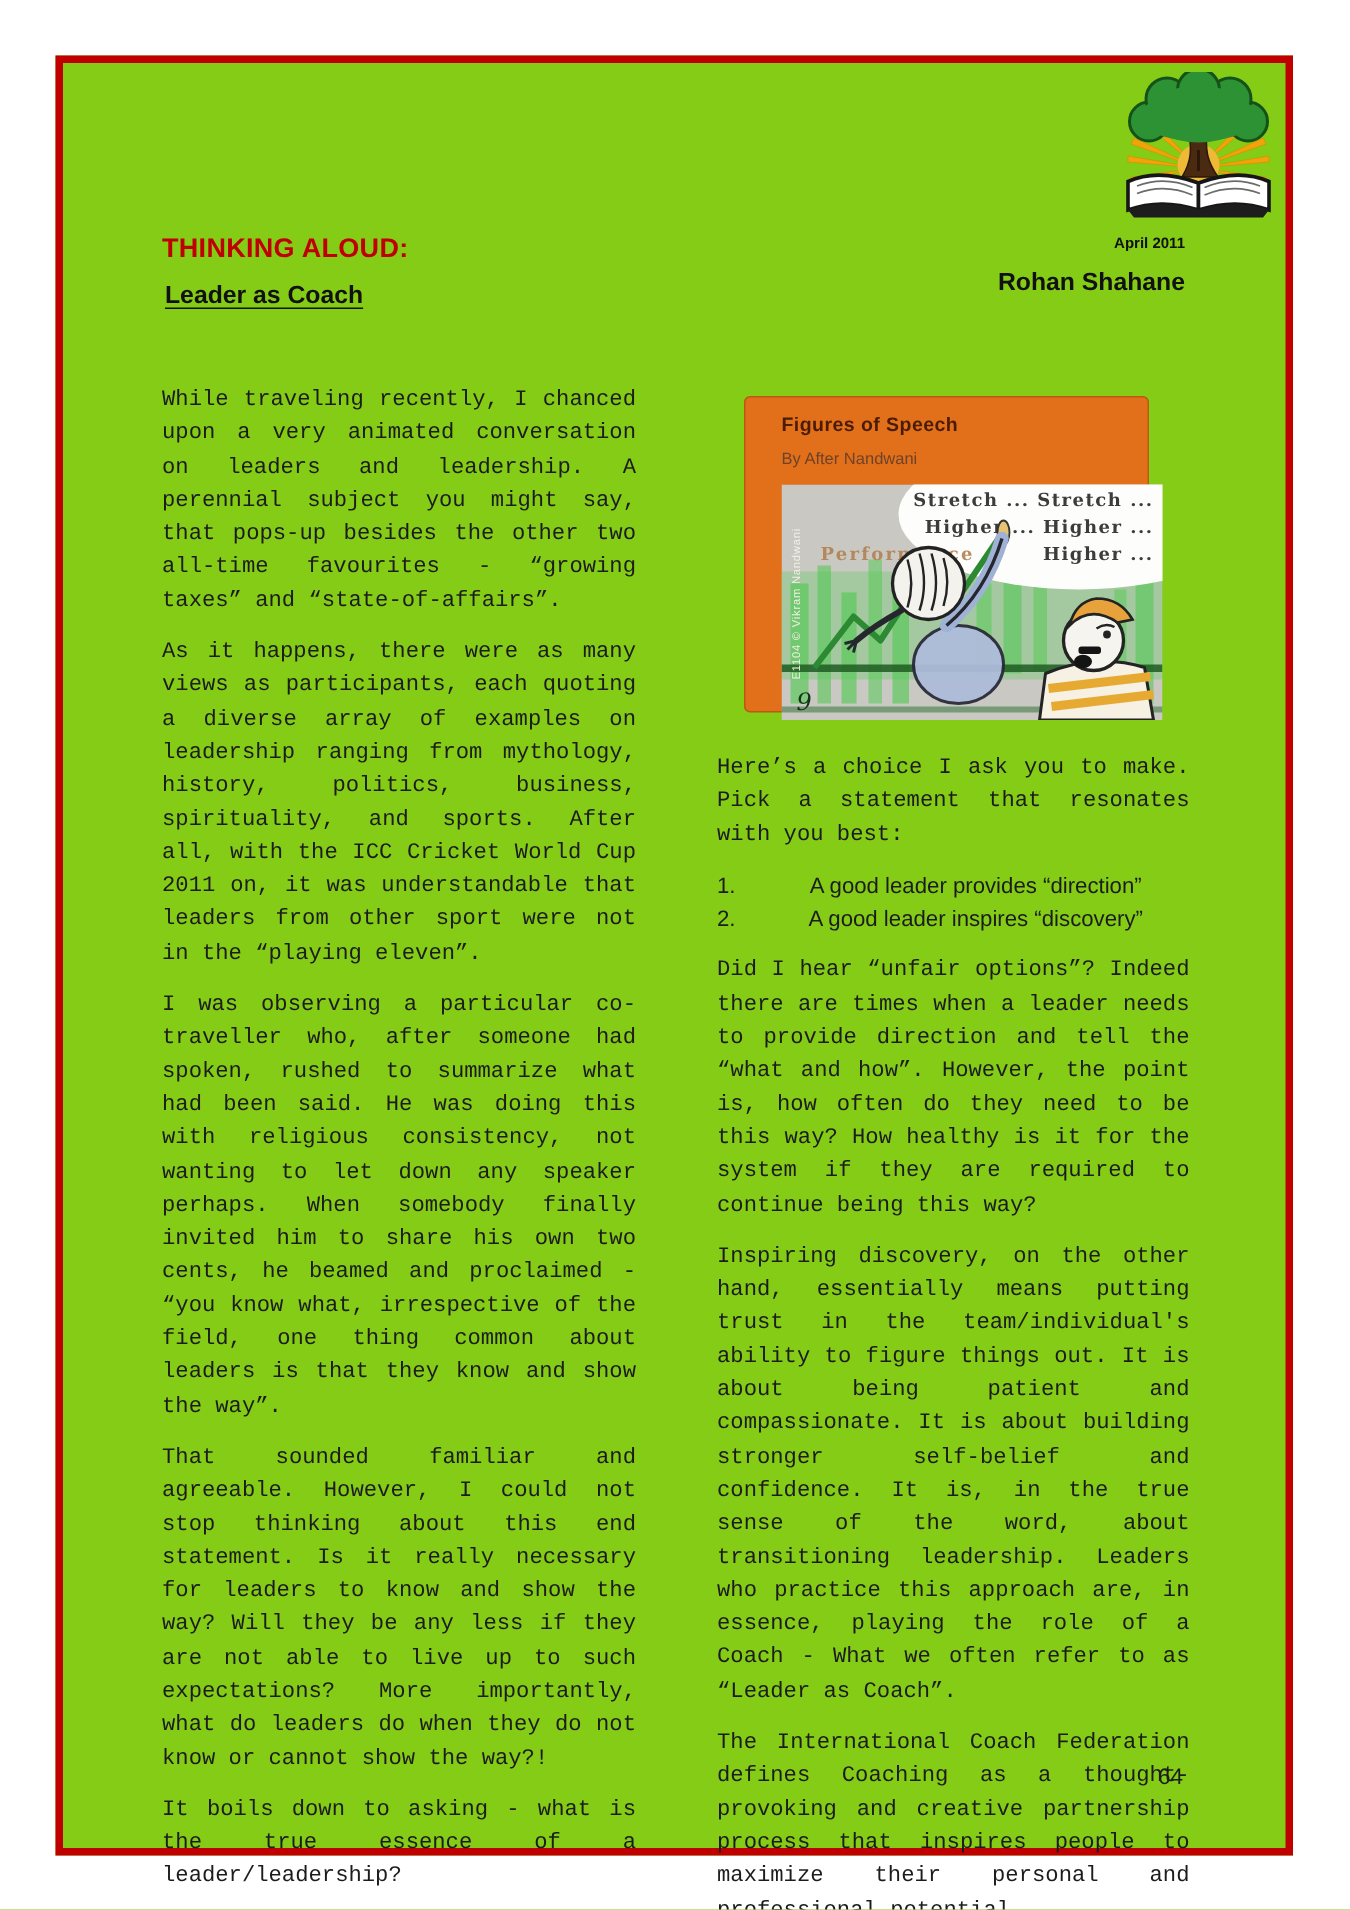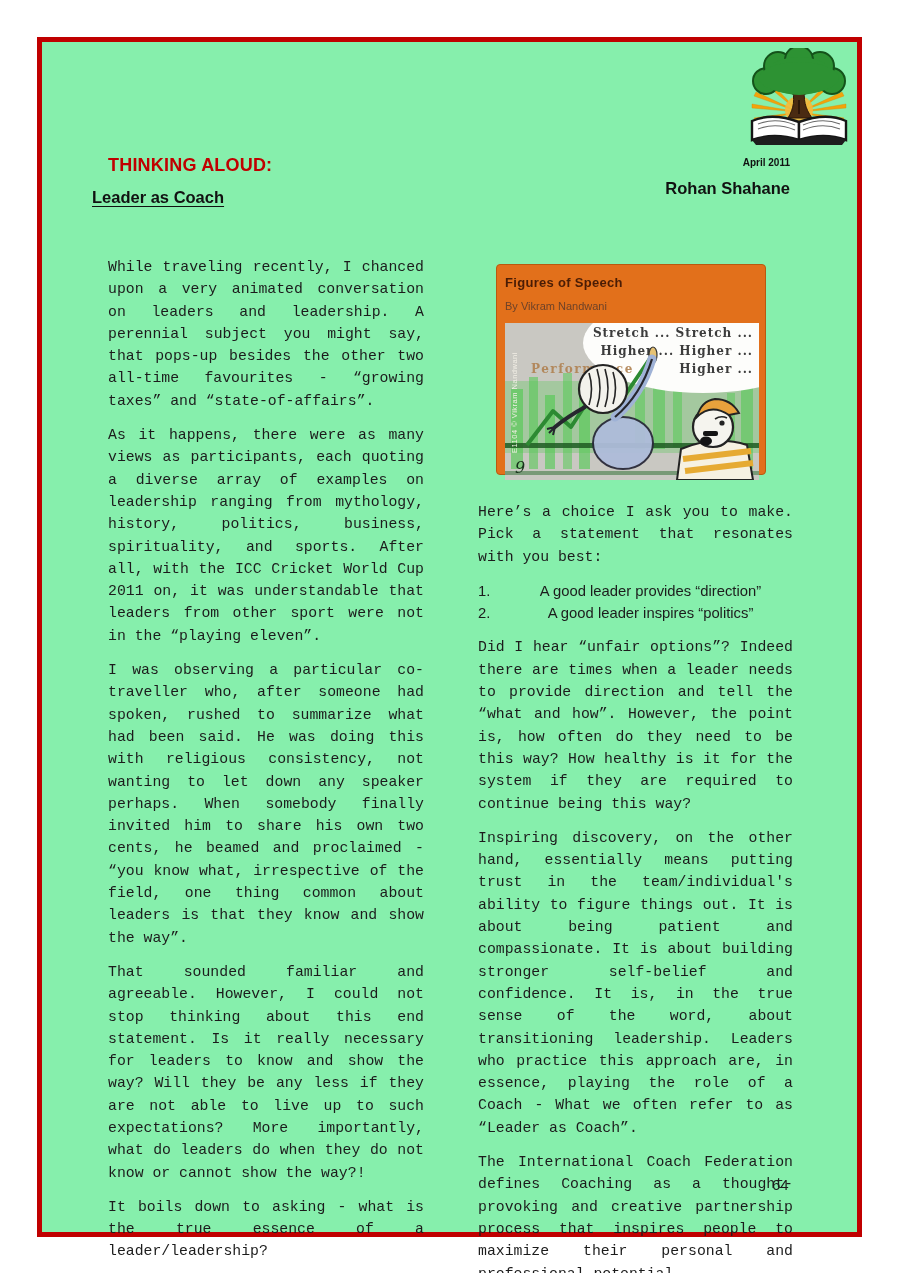--- a/index.html
+++ b/index.html
@@ -3,46 +3,46 @@
 <meta charset="utf-8">
 <style>
   html,body{margin:0;padding:0;}
   body{
     width:900px;height:1273px;background:#ffffff;
     font-family:"Liberation Sans",sans-serif;color:#1c1c1c;
     position:relative;overflow:hidden;
   }
   .frame{
     position:absolute;left:37px;top:37px;width:815px;height:1190px;
-    border:5px solid #c00000;background:#86efac;
+    border:5px solid #c00000;background:#84cc16;
   }
   
   .logo{position:absolute;left:700px;top:6px;width:114px;height:102px;}
   
   .section-title{
     position:absolute;left:66px;top:113px;
     font-size:18px;font-weight:bold;color:#c00000;letter-spacing:.2px;
   }
   .article-title{
-    position:absolute;left:50px;top:146px;
+    position:absolute;left:68px;top:146px;
     font-size:16.5px;font-weight:bold;color:#111;
     text-decoration:underline;text-underline-offset:3px;
   }
   .header-right{position:absolute;right:67px;top:115px;text-align:right;}
   .date{font-size:10px;font-weight:bold;color:#111;}
   .author{font-size:16.5px;font-weight:bold;color:#111;margin-top:11px;}
   
   .col{position:absolute;font-size:14.8px;line-height:22.3px;text-align:justify;}
   .col p{margin:0 0 12px 0;font-family:Liberation Mono, monospace;}
   .col-left{left:66px;top:214px;width:316px;}
   .col-right{left:436px;top:222px;width:315px;}
   
   .cartoon{
     margin-left:18px;width:270px;height:211px;box-sizing:border-box;
-    background:#e2701b;border-radius:4px;padding:7px 8px 8px 8px;
+    background:#e2701b;border-radius:4px;padding:7px 8px 8px 24px;
     border:1px solid #b85a10;
   }
   .cartoon-title{font-size:13px;font-weight:bold;color:#4a1c05;letter-spacing:.3px;}
   .cartoon-byline{font-size:11px;color:#6e4228;margin-top:1px;margin-bottom:5px;}
   .cartoon-art{display:block;width:254px;height:157px;}
   .bubble-text{font-family:"DejaVu Serif",serif;font-size:12px;font-weight:bold;
     letter-spacing:1px;fill:#3c3c3c;}
   .perf-text{font-family:"DejaVu Serif",serif;font-size:12px;font-weight:bold;
     letter-spacing:1.5px;fill:#b08252;opacity:.9;}
   .credit-text{font-family:"Liberation Sans",sans-serif;font-size:7.5px;fill:#f2efe6;letter-spacing:.5px;}
@@ -119,21 +119,21 @@
     <p>As it happens, there were as many views as participants, each quoting a diverse array of examples on leadership ranging from mythology, history, politics, business, spirituality, and sports. After all, with the ICC Cricket World Cup 2011 on, it was understandable that leaders from other sport were not in the “playing eleven”.</p>
     <p>I was observing a particular co-traveller who, after someone had spoken, rushed to summarize what had been said. He was doing this with religious consistency, not wanting to let down any speaker perhaps. When somebody finally invited him to share his own two cents, he beamed and proclaimed - “you know what, irrespective of the field, one thing common about leaders is that they know and show the way”.</p>
     <p>That sounded familiar and agreeable. However, I could not stop thinking about this end statement. Is it really necessary for leaders to know and show the way? Will they be any less if they are not able to live up to such expectations? More importantly, what do leaders do when they do not know or cannot show the way?!</p>
     <p>It boils down to asking - what is the true essence of a leader/leadership?</p>
   </div>
 
   <div class="col col-right">
 
     <div class="cartoon">
       <div class="cartoon-title">Figures of Speech</div>
-      <div class="cartoon-byline">By Vikram Nandwani</div>
+      <div class="cartoon-byline">By After Nandwani</div>
       <svg class="cartoon-art" viewBox="0 0 254 157" aria-hidden="true">
         <rect width="254" height="157" fill="#c9c8c2"></rect>
 
         <g fill="#4ec94e">
           <rect x="0" y="58" width="254" height="72" opacity="0.30"></rect>
           <rect x="6" y="66" width="12" height="80" opacity="0.6"></rect>
           <rect x="24" y="54" width="9" height="92" opacity="0.55"></rect>
           <rect x="40" y="72" width="10" height="74" opacity="0.6"></rect>
           <rect x="58" y="50" width="9" height="96" opacity="0.5"></rect>
           <rect x="74" y="64" width="11" height="82" opacity="0.6"></rect>
@@ -189,21 +189,21 @@
 
     <p class="intro">Here’s a choice I ask you to make. Pick a statement that resonates with you best:</p>
 
     <div class="num-list">
       <div class="num-item">
         <span class="num">1.</span>
         <span class="txt">A good leader provides “direction”</span>
       </div>
       <div class="num-item">
         <span class="num">2.</span>
-        <span class="txt">A good leader inspires “politics”</span>
+        <span class="txt">A good leader inspires “discovery”</span>
       </div>
     </div>
 
     <p>Did I hear “unfair options”? Indeed there are times when a leader needs to provide direction and tell the “what and how”. However, the point is, how often do they need to be this way? How healthy is it for the system if they are required to continue being this way?</p>
     <p>Inspiring discovery, on the other hand, essentially means putting trust in the team/individual's ability to figure things out. It is about being patient and compassionate. It is about building stronger self-belief and confidence. It is, in the true sense of the word, about transitioning leadership. Leaders who practice this approach are, in essence, playing the role of a Coach - What we often refer to as “Leader as Coach”.</p>
     <p>The International Coach Federation defines Coaching as a thought-provoking and creative partnership process that inspires people to maximize their personal and professional potential.</p>
   </div>
 
   <div class="page-number">64</div>
 </div>

